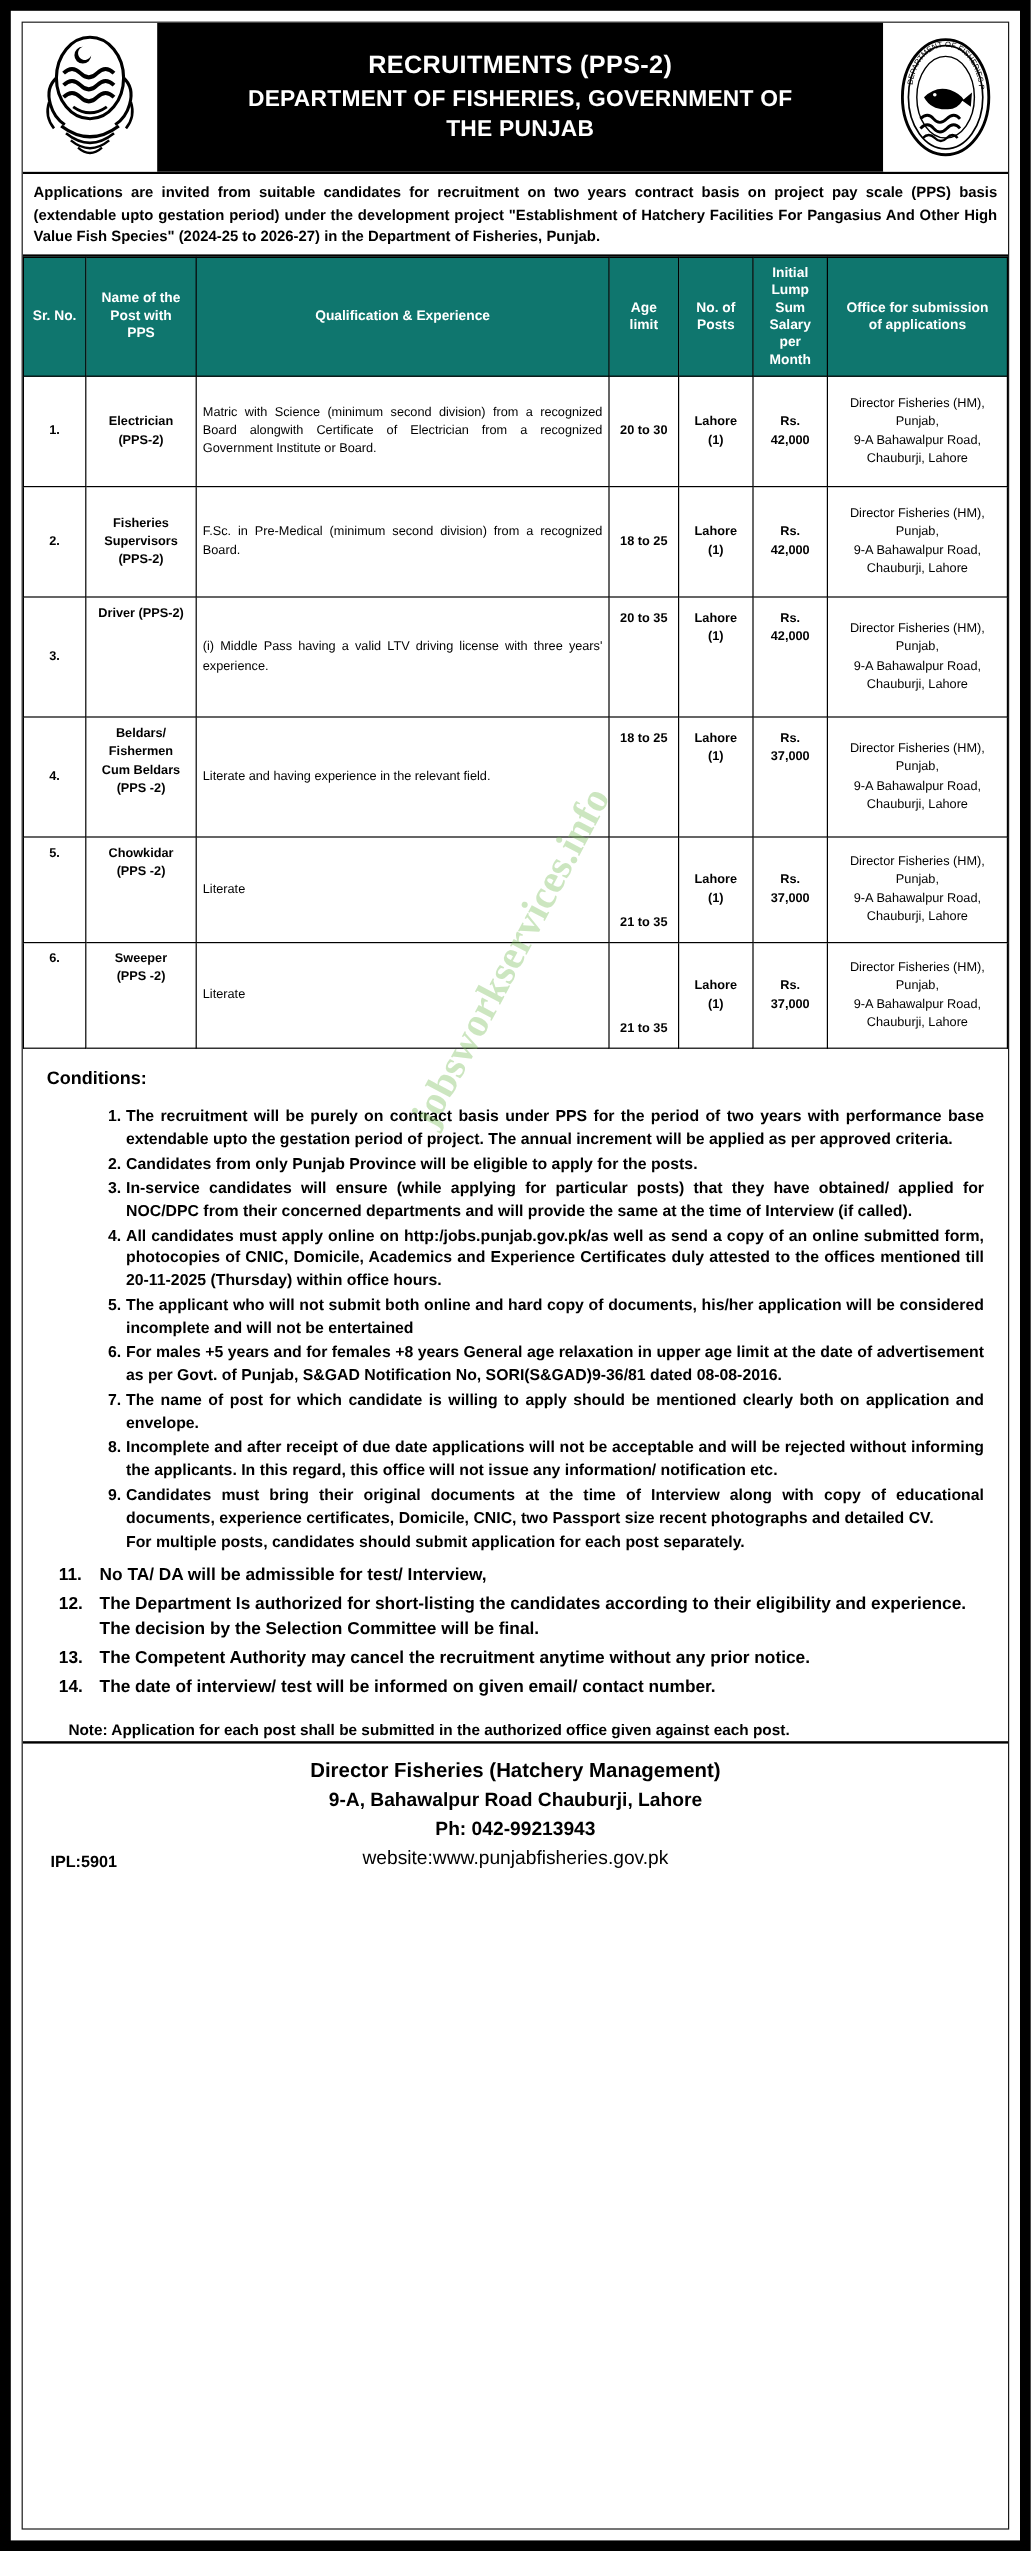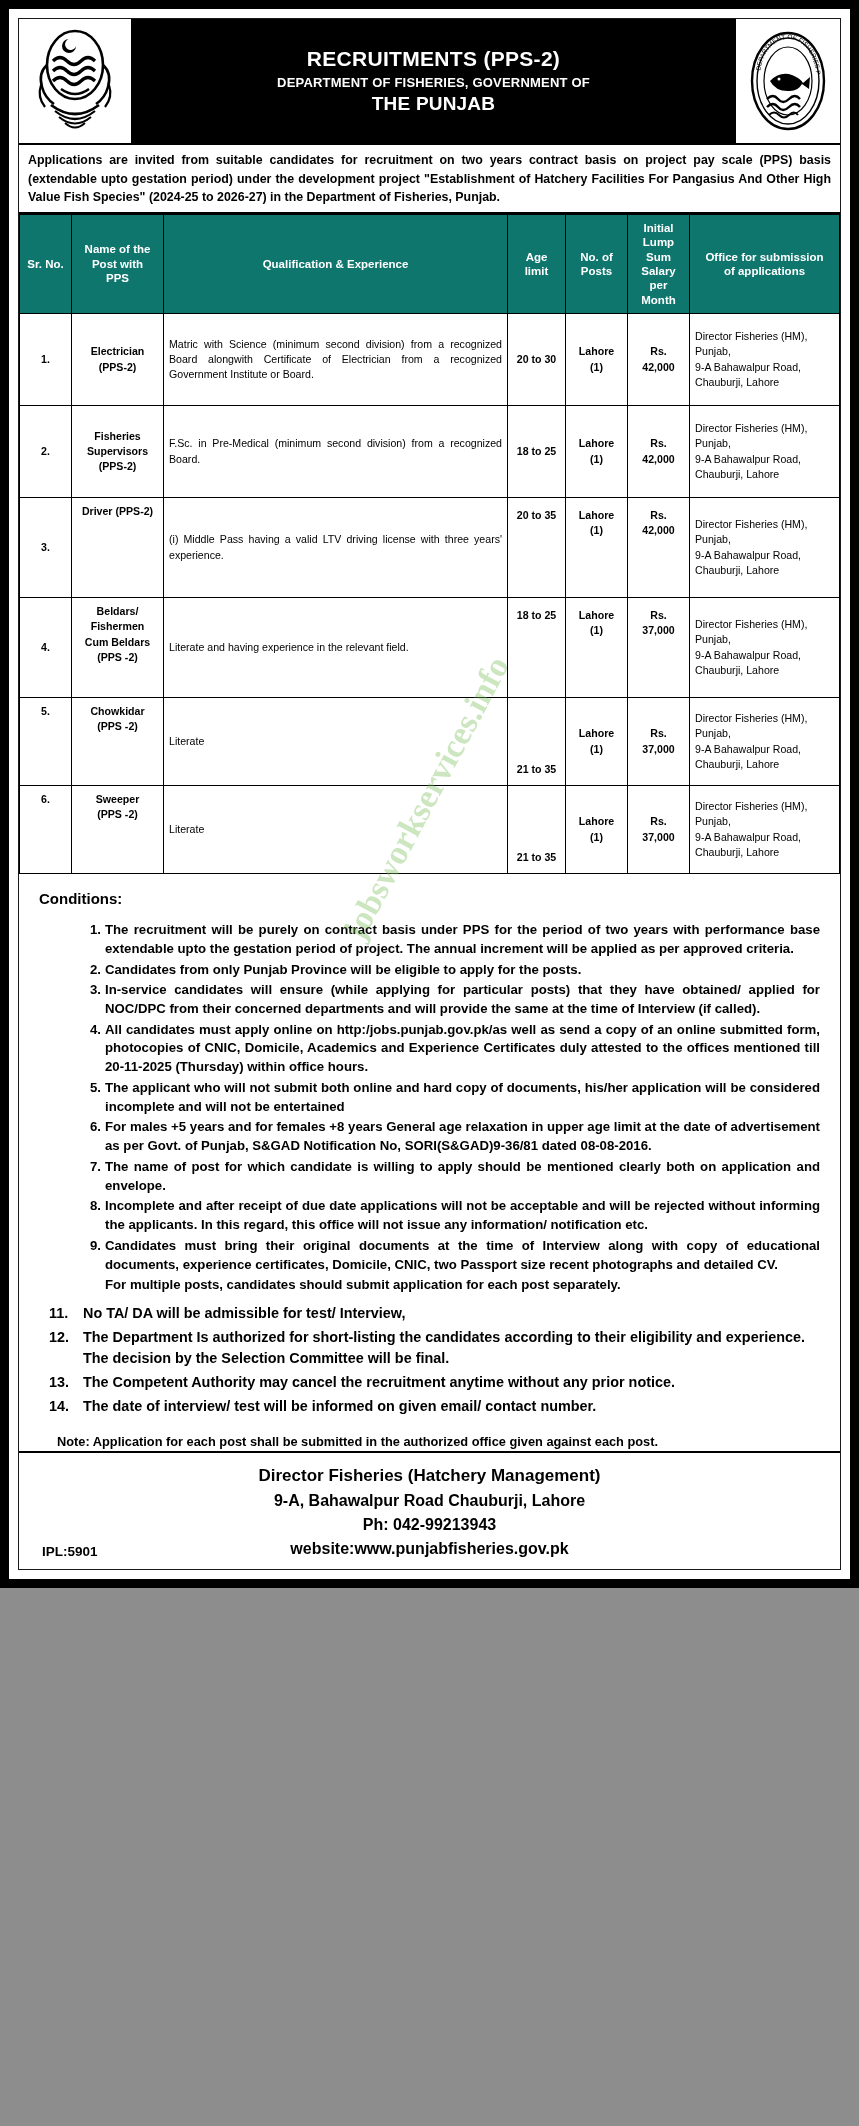--- a/index.html
+++ b/index.html
@@ -1,33 +1,33 @@
 <!DOCTYPE html>
 <html><head>
 <meta charset="utf-8">
 <style>
   html,body{margin:0;padding:0;background:#8d8d8d;}
   body{font-family:"Liberation Sans",sans-serif;}
   .page{
-    width:859px;height:1588px;box-sizing:border-box;
+    width:859px;height:2126px;box-sizing:border-box;
     background:#ffffff;position:relative;overflow:hidden;
     border:9px solid #000;
     padding:0;
   }
   .inner{
     position:absolute;left:9px;top:9px;right:9px;bottom:9px;
     background:#fff;border:1px solid #1a1a1a;overflow:hidden;
   }
   
   .hdr{display:flex;align-items:stretch;border-bottom:2px solid #000;height:124px;}
   .crest{width:112px;display:flex;align-items:center;justify-content:center;background:#fff;}
   .hdr-mid{flex:1;background:#000;color:#fff;display:flex;flex-direction:column;
            align-items:center;justify-content:center;text-align:center;padding:4px 0;}
   .hdr-l1{font-size:21px;font-weight:bold;letter-spacing:.3px;line-height:1.35;}
-  .hdr-l2{font-size:13px;font-weight:bold;letter-spacing:.2px;line-height:1.35;}
+  .hdr-l2{font-size:19px;font-weight:bold;letter-spacing:.2px;line-height:1.35;}
   .hdr-l3{font-size:19px;font-weight:bold;letter-spacing:.2px;line-height:1.35;}
   .emblem{width:104px;display:flex;align-items:center;justify-content:center;background:#fff;}
   
   .intro{
     font-size:12.4px;line-height:1.5;padding:6px 9px 5px 9px;
     text-align:justify;border-bottom:2px solid #000;color:#000;font-weight:600;
   }
   
   table.jobs{border-collapse:collapse;width:100%;table-layout:fixed;}
   table.jobs th,table.jobs td{border:1px solid #000;vertical-align:middle;}
@@ -35,21 +35,21 @@
     background:#0f766e;color:#fff;font-size:11.5px;font-weight:bold;
     padding:6px 2px;line-height:1.25;height:86px;
   }
   .c-sr{width:52px;} .c-post{width:92px;} .c-qual{width:auto;}
   .c-age{width:58px;} .c-posts{width:62px;} .c-sal{width:62px;} .c-off{width:150px;}
   table.jobs td{font-size:10.6px;color:#000;padding:4px 5px;line-height:1.45;}
   td.sr{text-align:center;vertical-align:bottom;padding-bottom:6px;font-weight:600;}
   td.post{text-align:center;font-weight:600;}
   td.qual{text-align:justify;vertical-align:top;padding-top:6px;}
   td.age,td.posts,td.sal{text-align:center;font-weight:600;}
-  td.office{text-align:left;vertical-align:top;padding-top:6px;line-height:1.5;}
+  td.office{text-align:center;vertical-align:top;padding-top:6px;line-height:1.5;}
   .r1{height:92px;} .r2{height:92px;} .r3{height:100px;}
   .r4{height:100px;} .r5{height:88px;} .r6{height:88px;}
   .vb{vertical-align:bottom;}
   
   .cond-wrap{padding:16px 16px 0 16px;}
   .cond-title{font-size:15px;font-weight:bold;margin:0 0 14px 4px;}
   ol.cond{margin:0;padding:0 4px 0 44px;list-style:none;counter-reset:none;}
   ol.cond li{
     font-size:13.2px;line-height:1.42;text-align:justify;margin-bottom:2px;
     position:relative;padding-left:26px;font-weight:600;
@@ -64,21 +64,21 @@
   ol.cond2 li .num{position:absolute;left:0;top:0;width:28px;text-align:left;}
   .note{font-size:12.8px;font-weight:bold;margin:18px 16px 0 22px;}
   
   .footer{
     border-top:2px solid #000;margin-top:2px;padding:10px 0 6px 0;text-align:center;
     position:relative;
   }
   .f1{font-size:17px;font-weight:bold;line-height:1.5;}
   .f2{font-size:16px;font-weight:bold;line-height:1.5;}
   .f3{font-size:16px;font-weight:bold;line-height:1.5;}
-  .f4{font-size:16px;font-weight:bold;line-height:1.5;}
+  .f4{font-size:16px;font-weight:normal;line-height:1.5;}
   .ipl{position:absolute;left:23px;bottom:8px;font-size:13.5px;font-weight:bold;}
   
   .wm{
     position:absolute;pointer-events:none;color:rgba(120,190,90,.38);
     font-size:34px;font-weight:bold;font-family:"Liberation Serif",serif;
     transform:rotate(-62deg);white-space:nowrap;z-index:5;
   }
   .wm1{left:250px;top:760px;}
 </style>
 </head>

